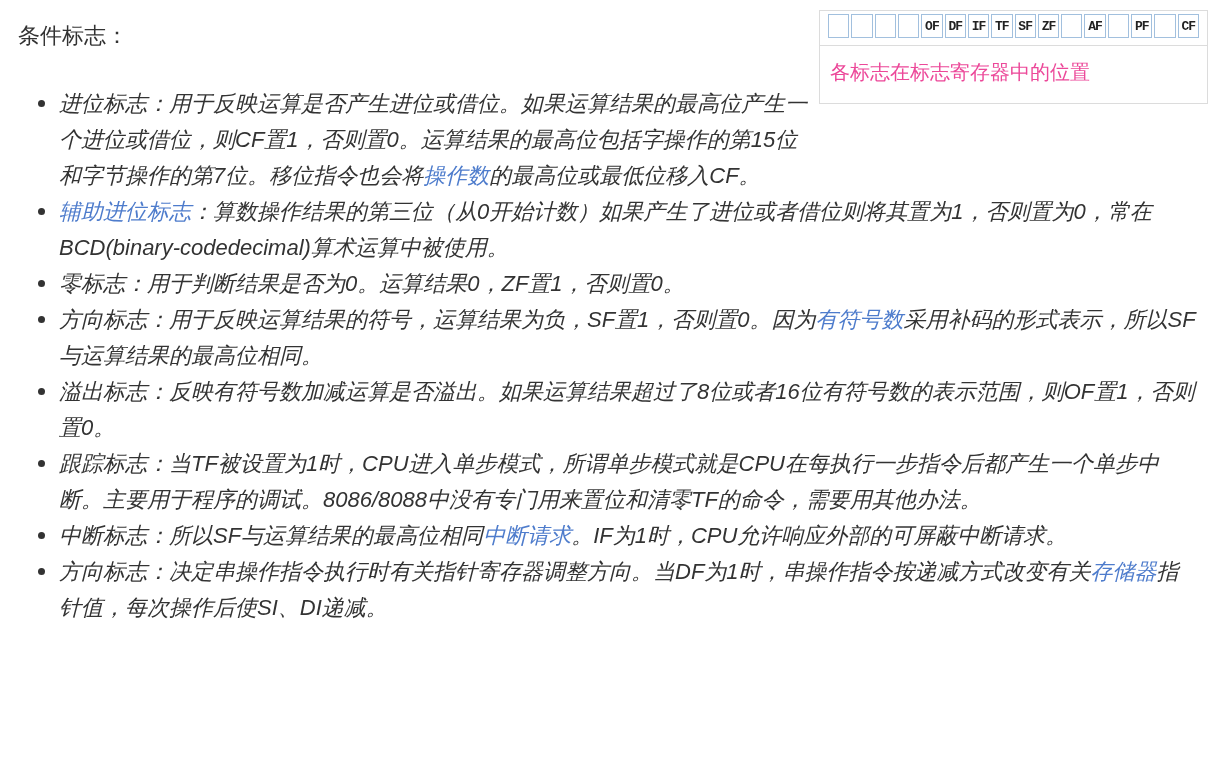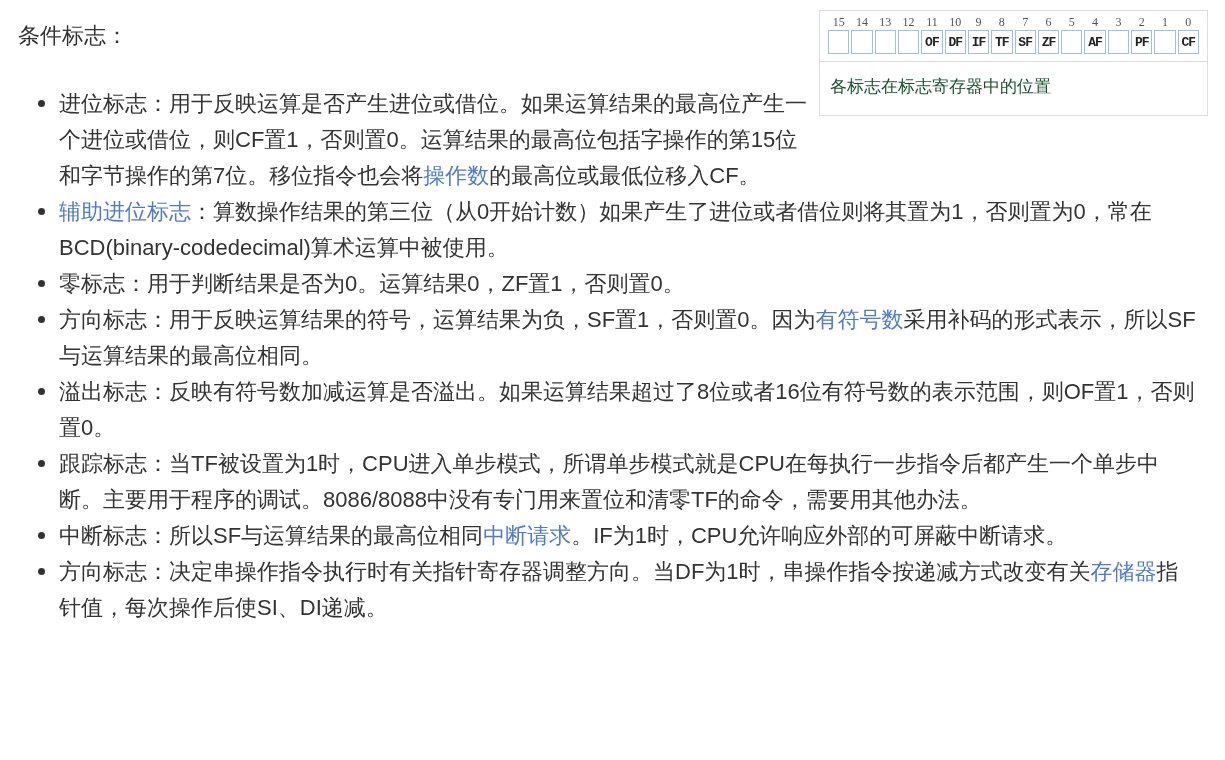--- a/index.html
+++ b/index.html
@@ -48,20 +48,21 @@
   .marker .dot {
     display: block;
     width: 7px;
     height: 7px;
     border-radius: 50%;
     background: #333333;
   }
   .li-text {
     flex: 1 1 auto;
     min-width: 0;
+    font-style: italic;
   }
   .li-text.narrow {
     max-width: 748px;
   }
   a.link, span.link {
     color: #4e7ccc;
     text-decoration: none;
     cursor: pointer;
   }
   
@@ -103,47 +104,29 @@
     justify-content: center;
     font-family: "Liberation Mono", "DejaVu Sans Mono", monospace;
     font-size: 13px;
     font-weight: 600;
     color: #222222;
     letter-spacing: -1px;
   }
   .figure-caption {
     padding: 13px 10px 17px 10px;
     font-family: Liberation Mono, monospace;
-    font-size: 17px;
-    color: #14532d;
+    font-size: 20px;
+    color: #ec4899;
   }
 </style>
 </head>
 <body>
 
 <div class="figure-box">
   <div class="diagram">
-      <div class="bit-numbers">
-        <span>15</span>
-        <span>14</span>
-        <span>13</span>
-        <span>12</span>
-        <span>11</span>
-        <span>10</span>
-        <span>9</span>
-        <span>8</span>
-        <span>7</span>
-        <span>6</span>
-        <span>5</span>
-        <span>4</span>
-        <span>3</span>
-        <span>2</span>
-        <span>1</span>
-        <span>0</span>
-      </div>
       <div class="bit-cells">
         <span class="cell"></span>
         <span class="cell"></span>
         <span class="cell"></span>
         <span class="cell"></span>
         <span class="cell">OF</span>
         <span class="cell">DF</span>
         <span class="cell">IF</span>
         <span class="cell">TF</span>
         <span class="cell">SF</span>

